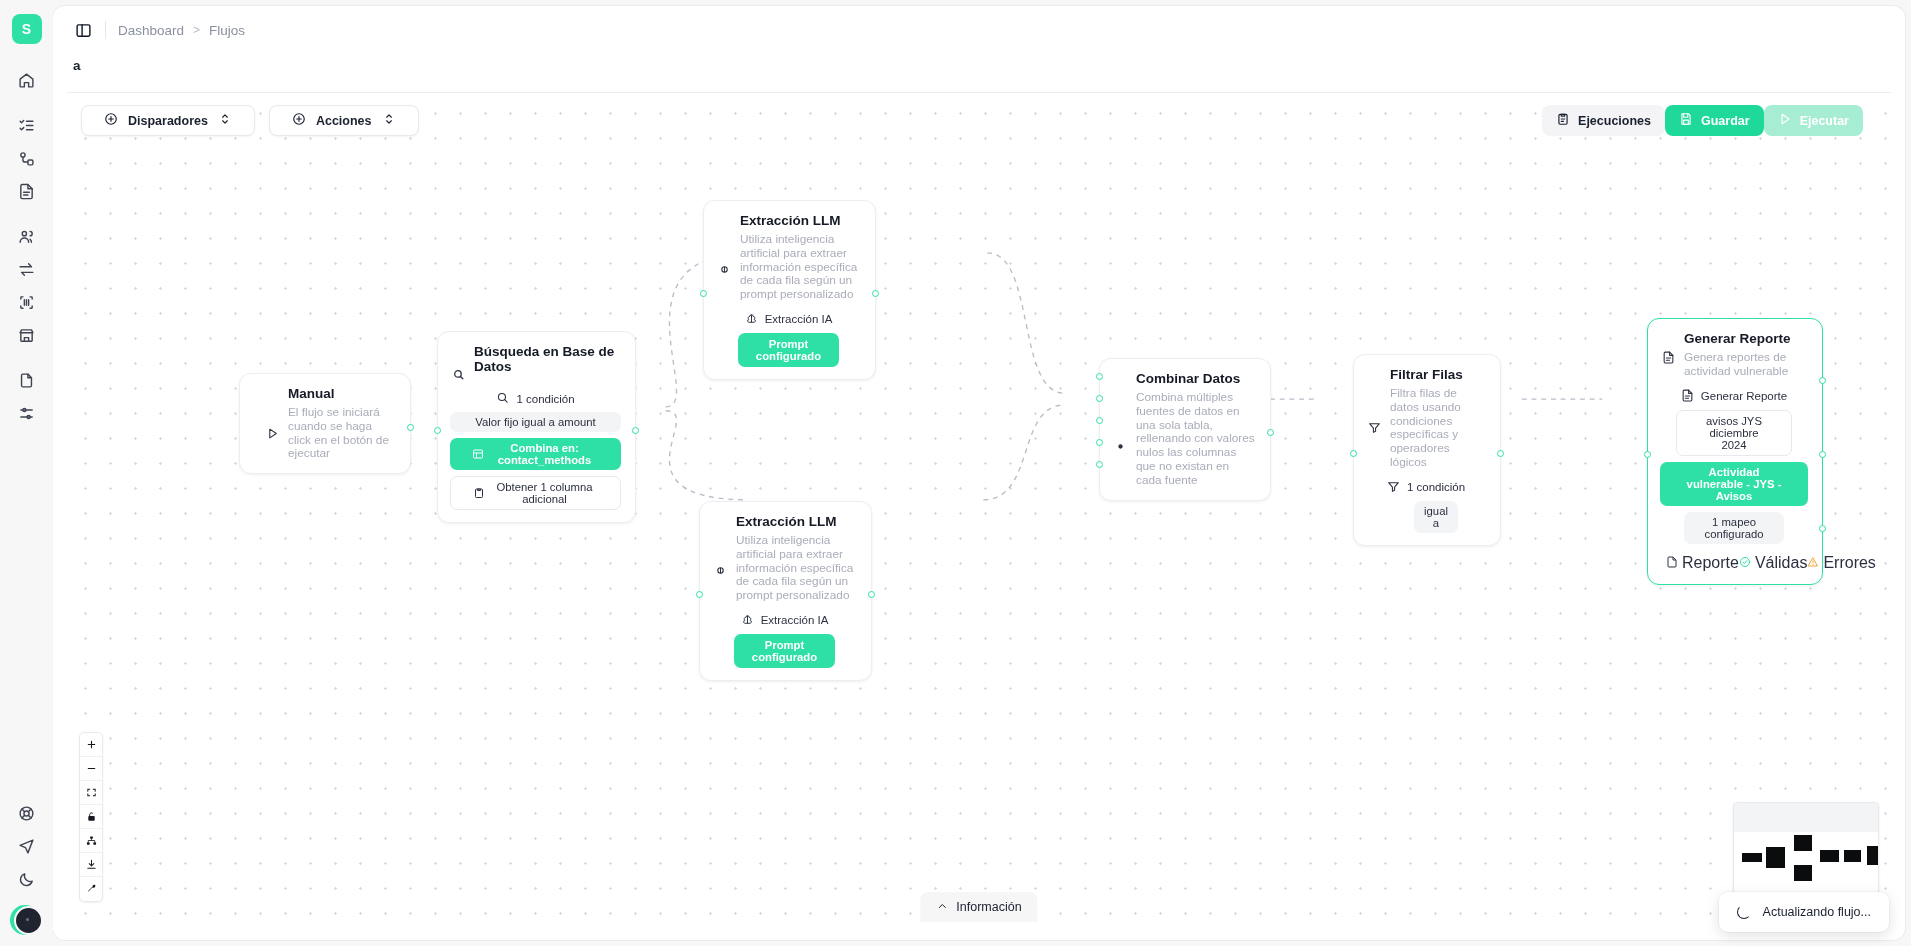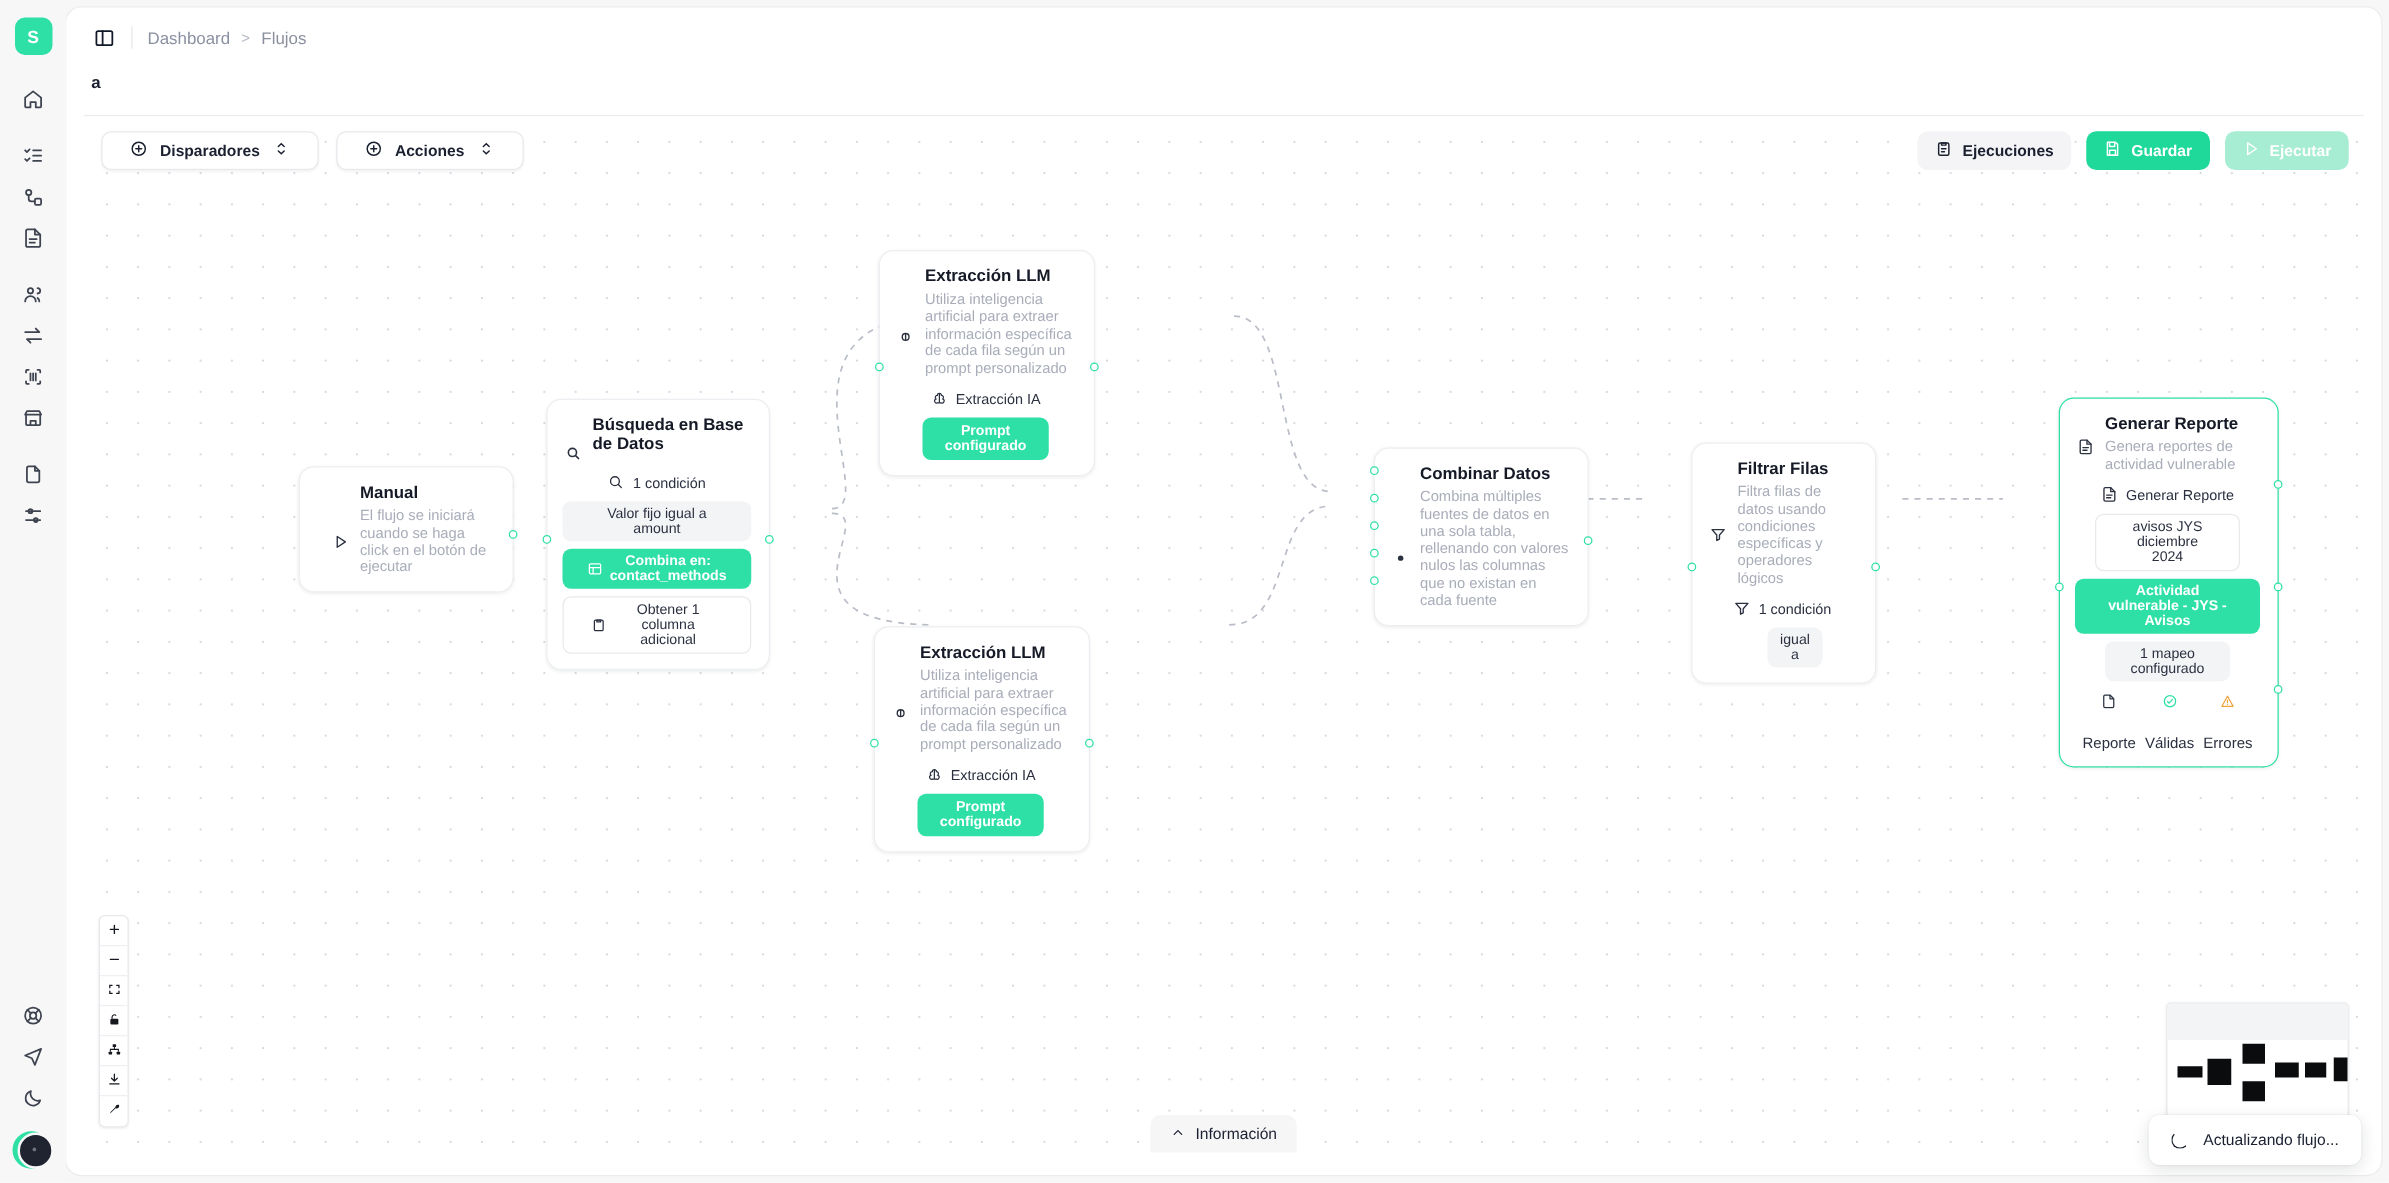--- a/index.html
+++ b/index.html
@@ -71,21 +71,21 @@
     border-top: 1px solid #ededf0;
     background:
       radial-gradient(circle, #d7d9de 1.1px, transparent 1.1px);
     background-size: 25px 25px;
     background-position: 6px 8px;
     overflow: hidden;
   }
 
   
   .tb-left { position: absolute; left: 14px; top: 12px; display: flex; gap: 14px; }
-  .tb-right { position: absolute; right: 12px; top: 12px; display: flex; gap: 12px; }
+  .tb-right { position: absolute; right: 28px; top: 12px; display: flex; }
   .pill {
     height: 31px; background: #fff; border: 1px solid #e8e9ec; border-radius: 8px;
     display: flex; align-items: center; gap: 10px; padding: 0 22px;
     font-size: 12.5px; color: #1b2030; font-weight: 600;
     box-shadow: 0 1px 2px rgba(16,24,40,0.05);
     min-width: 148px;
   }
   .pill .lbl { flex: 1; text-align: center; }
   .pill svg { width: 14px; height: 14px; color: #1b2030; flex: none; }
   .btn {
@@ -115,21 +115,21 @@
   .chip {
     display:flex; align-items:center; justify-content:center; gap:6px;
     border-radius: 7px; font-size: 11.3px; padding: 4px 22px; margin-top: 6px;
     text-align:center;
   }
   .chip-grey { background:#f3f4f6; color:#2b3040; }
   .chip-green { background:#2ee0a5; color:#fff; font-weight:600; }
   .chip-outline { background:#fff; border:1px solid #e8e9ec; color:#2b3040; }
   .chip-ic { width:12px; height:12px; flex:none; }
   .node-stats { display:flex; justify-content:space-between; margin-top:10px; padding: 0 6px; }
-  .stat { display:flex; flex-direction:column; align-items:center; gap:17px; font-size:12px; color:#2b3040; }
+  .stat { display:flex; flex-direction:row; align-items:center; gap:4px; font-size:16px; color:#2b3040; }
   .stat svg { width: 12px; height: 12px; }
 
   
   .handle {
     position:absolute; width:7px; height:7px; border-radius:50%;
     background:#fff; border:1.6px solid #2ee0a5;
   }
   .h-l { left:-4px; } .h-r { right:-4px; }
 
   
@@ -397,21 +397,21 @@
             </svg>
         </div>
         <div class="node-body">
           <div class="node-title">Manual</div>
           <div class="node-desc">El flujo se iniciará cuando se haga click en el botón de ejecutar</div>
         </div>
       </div>
       <span class="handle h-r" style="top:50%;"></span>
     </div>
 
-    <div class="node" style="left:370px; top:226px; width:179px;">
+    <div class="node" style="left:370px; top:238px; width:199px;">
       <div class="node-row">
         <div class="node-ic">
           <svg viewBox="0 0 24 24" fill="none" stroke="currentColor" stroke-width="2.4" stroke-linecap="round">
               <circle cx="11" cy="11" r="6"></circle>
               <path d="M16 16l4 4"></path>
             </svg>
         </div>
         <div class="node-body">
           <div class="node-title">Búsqueda en Base de Datos</div>
         </div>

